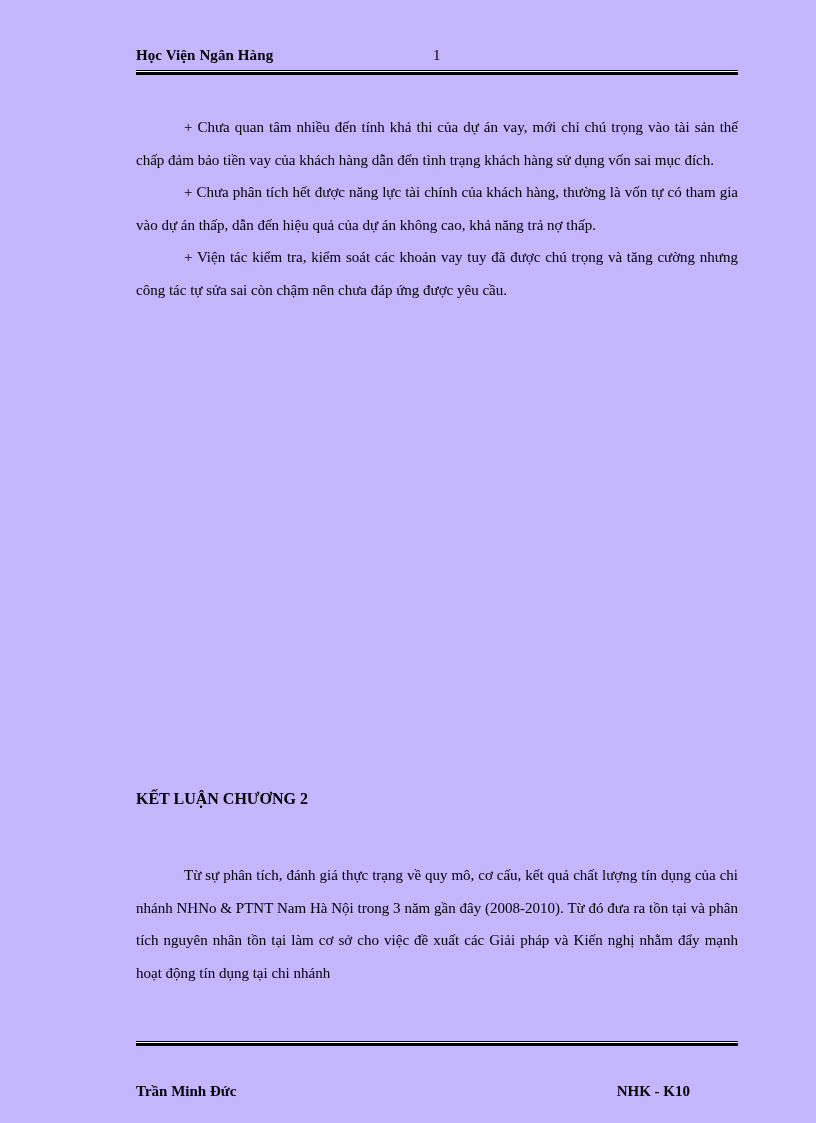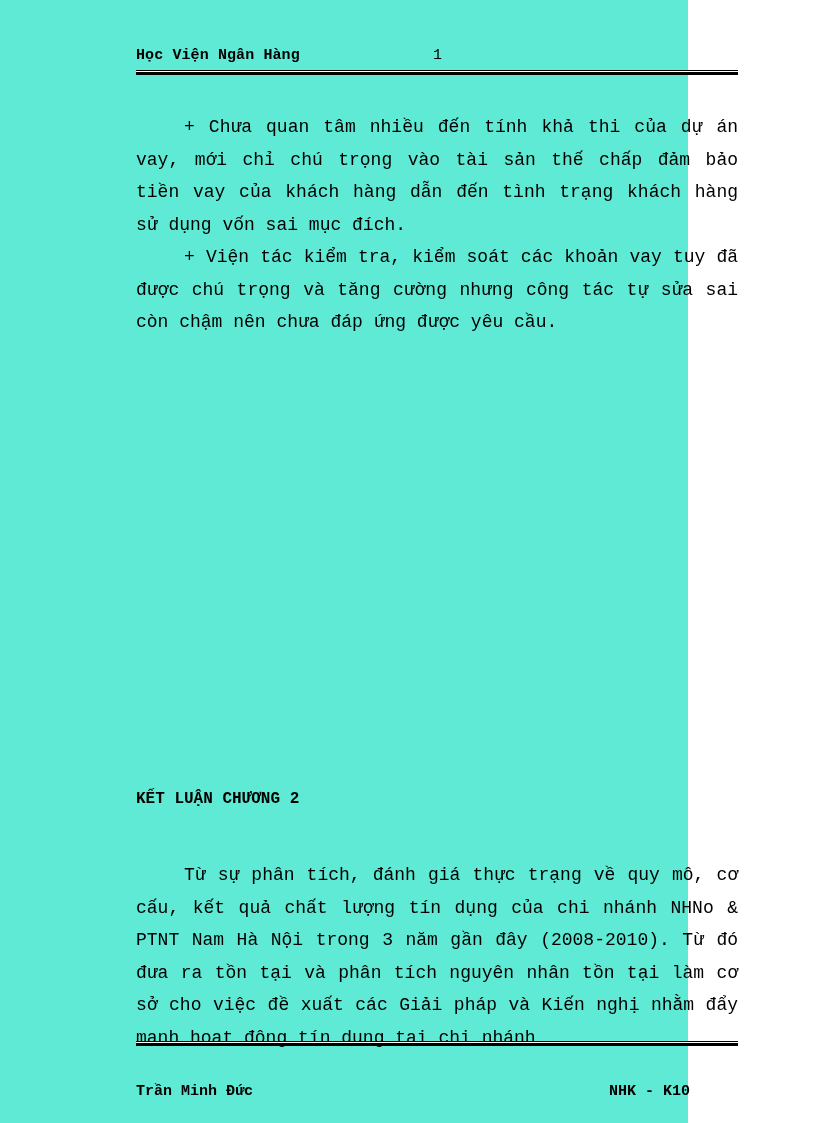--- a/index.html
+++ b/index.html
@@ -11,24 +11,23 @@
       width: 816px;
       height: 1123px;
       position: relative;
       overflow: hidden;
       font-family: "Liberation Serif", "DejaVu Serif", serif;
       color: #000000;
     }
     .page {
       position: absolute;
       left: 0; top: 0;
-      width: 688px;
+      width: 816px;
       height: 1123px;
-      background: #5eead4;
-      font-family: Liberation Mono, monospace;
+      background: #c4b5fd;
     }
     .header {
       position: absolute;
       left: 136px;
       top: 47px;
       width: 602px;
       height: 20px;
     }
     .header-title {
       position: absolute;
@@ -61,21 +60,21 @@
       height: 3px;
       background: #000;
     }
     .header-rule { top: 70px; }
     .footer-rule { top: 1041px; }
 
     .body-text {
       position: absolute;
       left: 136px;
       width: 602px;
-      font-size: 18px;
+      font-size: 15px;
       line-height: 32.5px;
       text-align: justify;
     }
     .para {
       margin: 0;
       text-indent: 48px;
     }
     .block-top { top: 111px; }
 
     .chapter-heading {
@@ -120,20 +119,21 @@
     <span class="header-page">1</span>
   </div>
   <div class="rule header-rule">
     <div class="thin"></div>
     <div class="gap"></div>
     <div class="thick"></div>
   </div>
 
   <div class="body-text block-top">
     <p class="para">+ Chưa quan tâm nhiều đến tính khả thi của dự án vay, mới chỉ chú trọng vào tài sản thế chấp đảm bảo tiền vay của khách hàng dẫn đến tình trạng khách hàng sử dụng vốn sai mục đích.</p>
+    <p class="para">+ Chưa phân tích hết được năng lực tài chính của khách hàng, thường là vốn tự có tham gia vào dự án thấp, dẫn đến hiệu quả của dự án không cao, khả năng trả nợ thấp.</p>
     <p class="para">+ Viện tác kiểm tra, kiểm soát các khoản vay tuy đã được chú trọng và tăng cường nhưng công tác tự sửa sai còn chậm nên chưa đáp ứng được yêu cầu.</p>
   </div>
 
   <div class="chapter-heading">KẾT LUẬN CHƯƠNG 2</div>
 
   <div class="body-text block-bottom">
     <p class="para">Từ sự phân tích, đánh giá thực trạng về quy mô, cơ cấu, kết quả chất lượng tín dụng của chi nhánh NHNo &amp; PTNT Nam Hà Nội trong 3 năm gần đây (2008-2010). Từ đó đưa ra tồn tại và phân tích nguyên nhân tồn tại làm cơ sở cho việc đề xuất các Giải pháp và Kiến nghị nhằm đẩy mạnh hoạt động tín dụng tại chi nhánh</p>
   </div>
 
   <div class="rule footer-rule">

